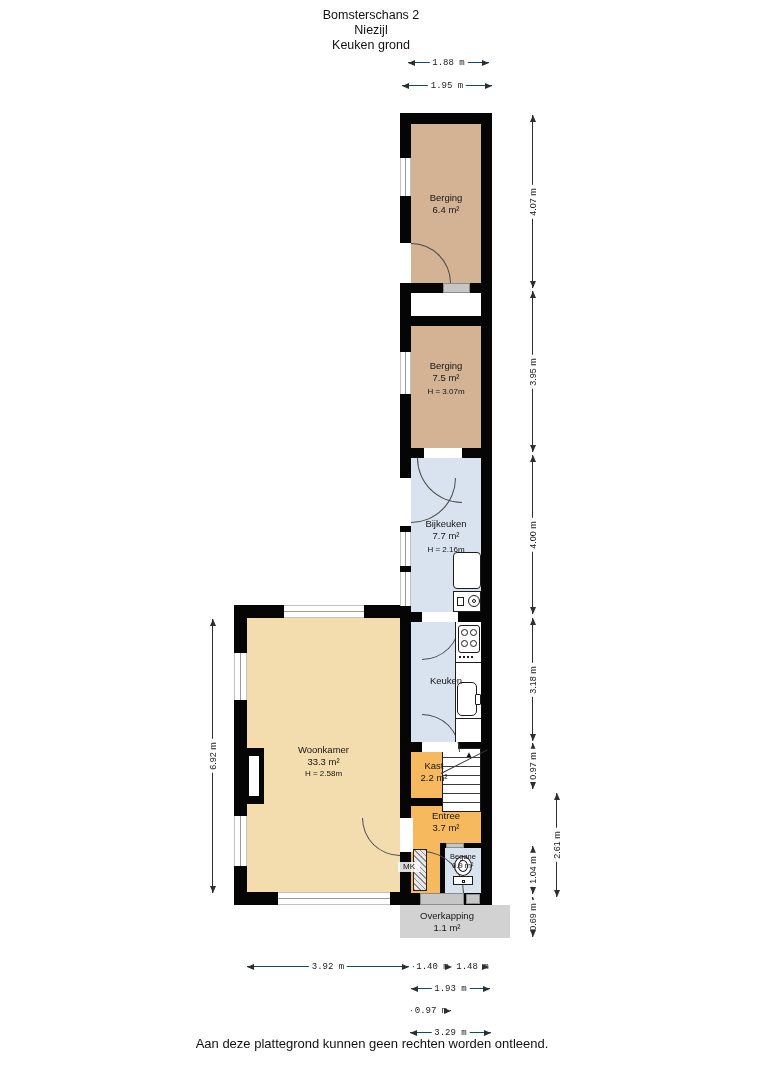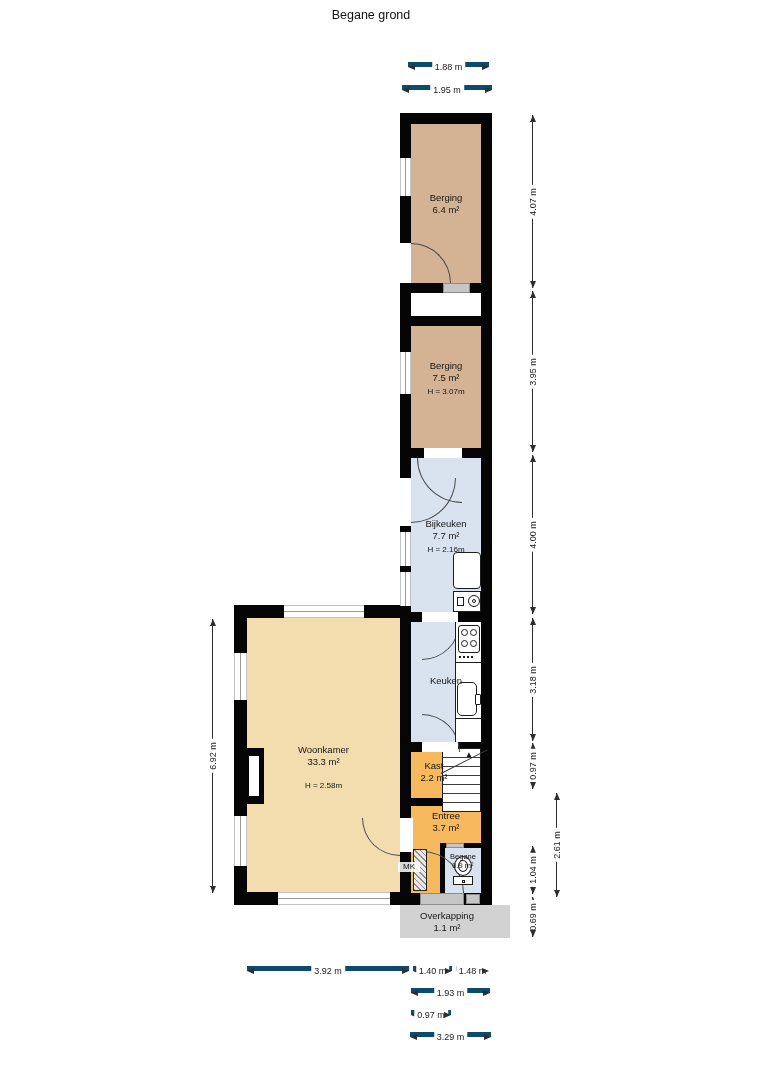--- a/index.html
+++ b/index.html
@@ -16,21 +16,21 @@
   .win.h .line{left:0;right:0;top:50%;height:1.5px;margin-top:-1px;}
   .opening{position:absolute;background:#fff;}
   .graydoor{position:absolute;background:#c6c6c6;border:1px solid #8c8c8c;box-sizing:border-box;}
   .arc{position:absolute;box-sizing:border-box;}
   .arc.tr{border-top:1.2px solid #4a4a4a;border-right:1.2px solid #4a4a4a;border-top-right-radius:100%;}
   .arc.br{border-bottom:1.2px solid #4a4a4a;border-right:1.2px solid #4a4a4a;border-bottom-right-radius:100%;}
   .arc.bl{border-bottom:1.2px solid #4a4a4a;border-left:1.2px solid #4a4a4a;border-bottom-left-radius:100%;}
   .roomlab{position:absolute;text-align:center;font-size:9.5px;line-height:1.3;color:#151515;}
   .roomlab span{display:block;}
   .roomlab .ceil{font-size:8px;margin-top:2px;}
-  .dimh{position:absolute;height:0;border-top:5px solid #0c4a6e;}
+  .dimh{position:absolute;height:0;border-top:1px solid #0c4a6e;font-family:Liberation Mono, monospace;}
   .dimh:before{content:"";position:absolute;left:0;top:-3.5px;border-top:3px solid transparent;border-bottom:3px solid transparent;border-right:7px solid #2e2e2e;}
   .dimh:after{content:"";position:absolute;right:0;top:-3.5px;border-top:3px solid transparent;border-bottom:3px solid transparent;border-left:7px solid #2e2e2e;}
   .dimh .dl{position:absolute;left:50%;top:0;transform:translate(-50%,-50%);background:#fff;padding:0 3px;font-size:9px;white-space:nowrap;}
   .dimv{position:absolute;width:0;border-left:1px solid #2e2e2e;}
   .dimv:before{content:"";position:absolute;top:0;left:-3.5px;border-left:3px solid transparent;border-right:3px solid transparent;border-bottom:7px solid #2e2e2e;}
   .dimv:after{content:"";position:absolute;bottom:0;left:-3.5px;border-left:3px solid transparent;border-right:3px solid transparent;border-top:7px solid #2e2e2e;}
   .dimv .dl{position:absolute;top:50%;left:0;transform:translate(-50%,-50%) rotate(-90deg);background:#fff;padding:0 3px;font-size:9px;white-space:nowrap;}
   .fixture{position:absolute;box-sizing:border-box;border:1.2px solid #1c1c1c;background:#fff;}
   .treads{position:absolute;left:0;right:0;top:0;bottom:0;
           background:repeating-linear-gradient(to bottom, transparent 0 8px, #3c3c3c 8px 9px);}
@@ -39,21 +39,23 @@
   .titleblock span{display:block;}
   .footer{position:absolute;text-align:center;font-size:13px;line-height:16.5px;color:#111;}
   .footer span{display:block;}
 </style>
 </head>
 <body>
 
 <div id="canvas">
 
   <div class="titleblock" style="left:171px;top:8px;width:400px;">
-    <span>Begane grond</span>
+    <span>Bomsterschans 2</span>
+    <span>Niezijl</span>
+    <span>Keuken grond</span>
   </div>
 
   <div class="wall" style="left:400px;top:113px;width:92px;height:792px;"></div>
   <div class="wall" style="left:234px;top:605px;width:179px;height:300px;"></div>
 
   <div class="room" style="left:411px;top:124px;width:70px;height:159px;background:#d3b394;"></div>
   <div class="room" style="left:411px;top:293px;width:70px;height:23px;background:#fff;"></div>
   <div class="room" style="left:411px;top:326px;width:70px;height:122px;background:#d3b394;"></div>
   <div class="room" style="left:411px;top:458px;width:70px;height:154px;background:#d9e3ef;"></div>
   <div class="room" style="left:411px;top:622px;width:70px;height:120px;background:#d9e3ef;"></div>
@@ -161,21 +163,21 @@
     <span>Bijkeuken</span>
       <span>7.7 m²</span>
     <span class="ceil">H = 2.16m</span>
   </div>
   <div class="roomlab" style="left:411px;top:675px;width:70px;">
     <span>Keuken</span>
   </div>
   <div class="roomlab" style="left:247px;top:744px;width:153px;">
     <span>Woonkamer</span>
       <span>33.3 m²</span>
-    <span class="ceil" style="margin-top:12px;">H = 2.58m</span>
+    <span class="ceil" style="margin-top:0;">H = 2.58m</span>
   </div>
   <div class="roomlab" style="left:406px;top:760px;width:56px;">
     <span>Kast</span>
       <span>2.2 m²</span>
   </div>
   <div class="roomlab" style="left:411px;top:810px;width:70px;">
     <span>Entree</span>
       <span>3.7 m²</span>
   </div>
   <div class="roomlab" style="left:445px;top:852px;width:36px;font-size:7.5px;line-height:1.2;">
@@ -239,15 +241,16 @@
       <span class="dl">1.93 m</span>
     </div>
   <div class="dimh" style="left:411px;top:1010px;width:40px;">
       <span class="dl">0.97 m</span>
     </div>
   <div class="dimh" style="left:410px;top:1032px;width:81px;">
       <span class="dl">3.29 m</span>
     </div>
 
   <div class="footer" style="left:82px;top:1036px;width:580px;">
+    <span>Aan deze plattegrond kunnen geen rechten worden ontleend.</span>
   </div>
 
 </div>
 
 </body></html>

